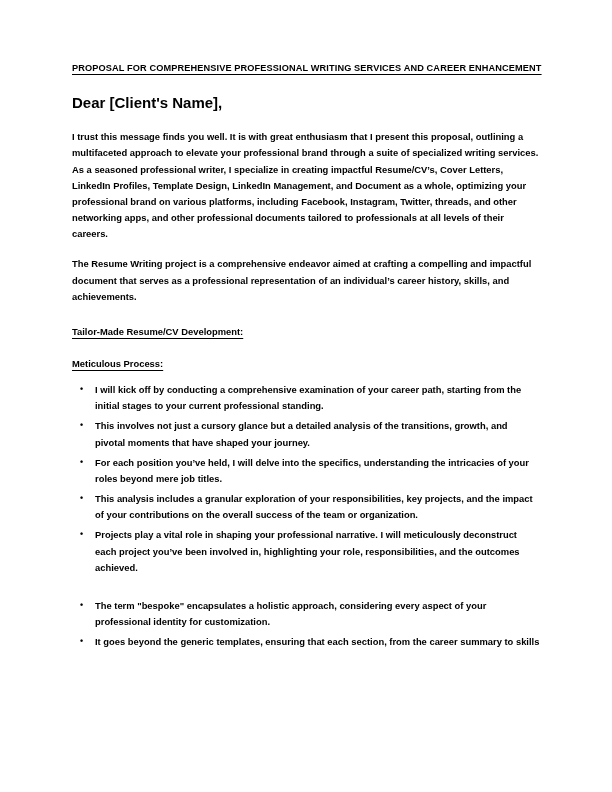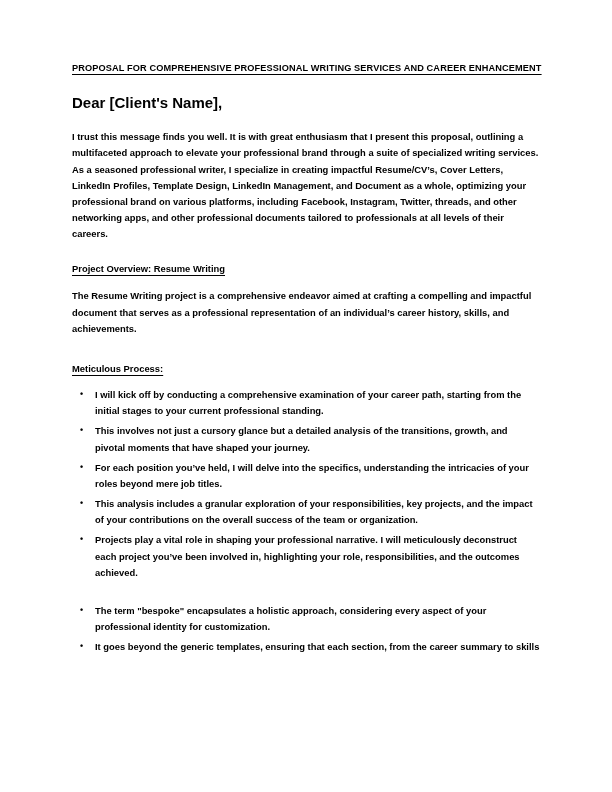--- a/index.html
+++ b/index.html
@@ -53,21 +53,21 @@
 
   .section-heading {
     font-size: 9.4px;
     font-weight: bold;
     text-decoration: underline;
     text-underline-offset: 2.5px;
     line-height: 1.5;
     margin: 20px 0 12px 0;
   }
   .section-heading.tight {
-    margin-top: 25px;
+    margin-top: 18px;
     margin-bottom: 11px;
   }
 
   ul.bullets {
     list-style: none;
     margin: 0 0 6px 0;
     padding: 0;
   }
   ul.bullets li {
     position: relative;
@@ -91,23 +91,23 @@
 
 <div class="page">
   <div class="content">
 
     <h1 class="doc-title">PROPOSAL FOR COMPREHENSIVE PROFESSIONAL WRITING SERVICES AND CAREER ENHANCEMENT</h1>
 
     <p class="salutation">Dear [Client's Name],</p>
 
     <p class="para">I trust this message finds you well. It is with great enthusiasm that I present this proposal, outlining a multifaceted approach to elevate your professional brand through a suite of specialized writing services. As a seasoned professional writer, I specialize in creating impactful Resume/CV’s, Cover Letters, LinkedIn Profiles, Template Design, LinkedIn Management, and Document as a whole, optimizing your professional brand on various platforms, including Facebook, Instagram, Twitter, threads, and other networking apps, and other professional documents tailored to professionals at all levels of their careers.</p>
 
-    <h2 class="section-heading">Project Overview: Resume Writing</h2>
     <p class="para">The Resume Writing project is a comprehensive endeavor aimed at crafting a compelling and impactful document that serves as a professional representation of an individual’s career history, skills, and achievements.</p>
 
+    <h2 class="section-heading">Tailor-Made Resume/CV Development:</h2>
 
     <h2 class="section-heading tight">Meticulous Process:</h2>
     <ul class="bullets">
       <li>
         <span class="bullet-dot">•</span>
         <span>I will kick off by conducting a comprehensive examination of your career path, starting from the initial stages to your current professional standing.</span>
       </li>
       <li>
         <span class="bullet-dot">•</span>
         <span>This involves not just a cursory glance but a detailed analysis of the transitions, growth, and pivotal moments that have shaped your journey.</span>

